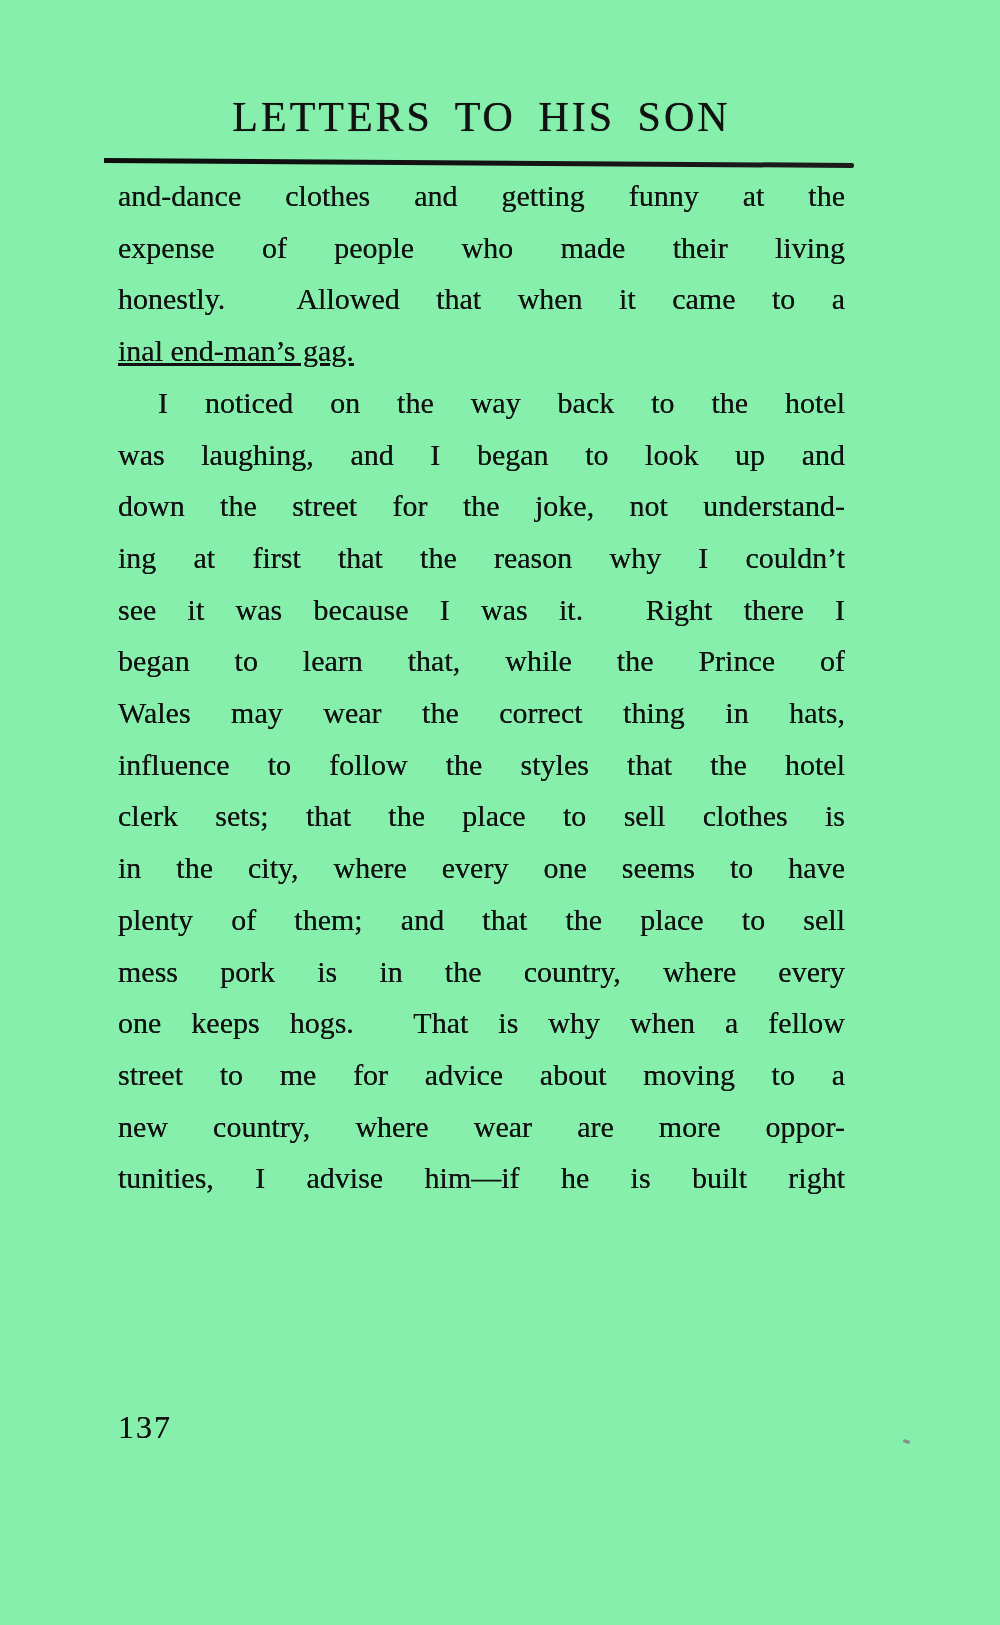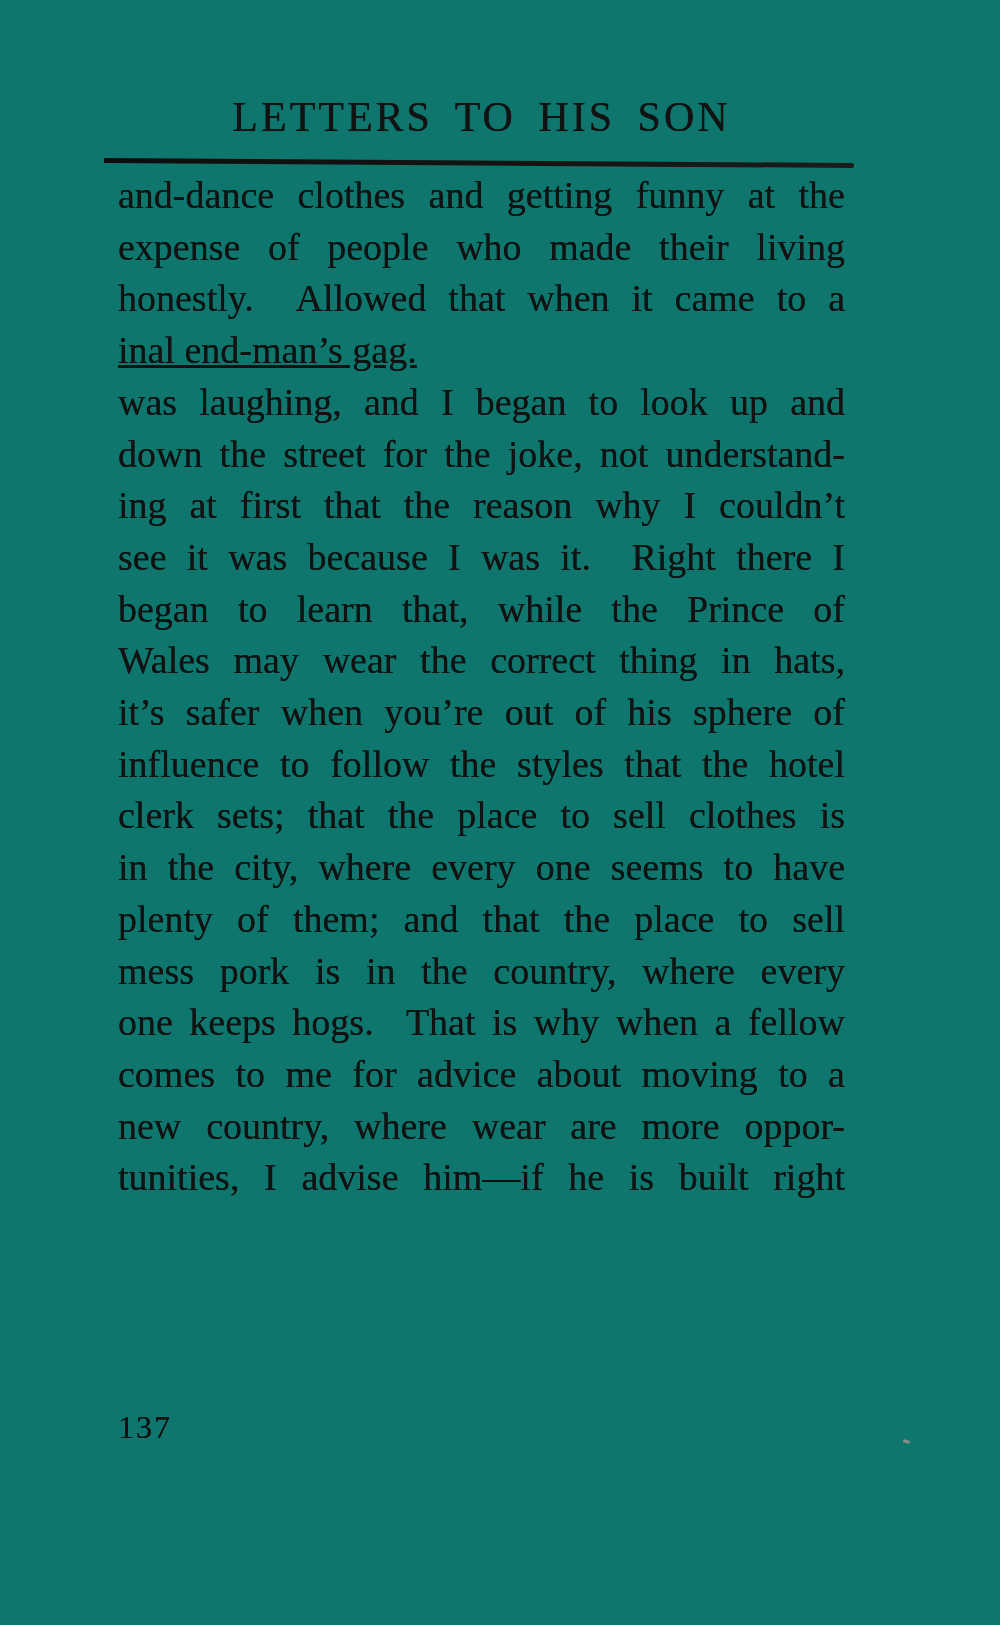--- a/index.html
+++ b/index.html
@@ -11,21 +11,21 @@
     height: 1625px;
     background: #ffffff;
     position: relative;
     font-family: "Liberation Serif", serif;
     color: #121212;
     overflow: hidden;
   }
   .page {
     position: absolute;
     inset: 0;
-    background: #0f766e;
+    background: #86efac;
   }
   .running-head {
     position: absolute;
     top: 96px;
     left: 118px;
     width: 727px;
     text-align: center;
     font-size: 42px;
     line-height: 1;
     letter-spacing: 3px;
@@ -43,21 +43,21 @@
     background: linear-gradient(to right, #0d0d0d 0%, #141414 60%, #1c1c1c 100%);
     transform: rotate(0.38deg);
     transform-origin: left center;
     border-radius: 0 2px 2px 0;
   }
   .text-block {
     position: absolute;
     top: 170px;
     left: 118px;
     width: 727px;
-    font-size: 38px;
+    font-size: 30px;
     line-height: 51.7px;
     text-shadow: 0 0 0.6px rgba(0,0,0,0.8);
   }
   .line {
     text-align: justify;
     text-align-last: justify;
     white-space: normal;
   }
   .line.no-stretch {
     text-align-last: left;
@@ -95,34 +95,34 @@
 
   <div class="running-head">LETTERS TO HIS SON</div>
 
   <div class="head-rule"></div>
 
   <div class="text-block">
       <div class="line">and-dance clothes and getting funny at the</div>
       <div class="line">expense of people who made their living</div>
       <div class="line">honestly.&nbsp; Allowed that when it came to a</div>
       <div class="line no-stretch">inal end-man’s gag.</div>
+      <div class="line indent">I noticed on the way back to the hotel</div>
       <div class="line">was laughing, and I began to look up and</div>
       <div class="line">down the street for the joke, not understand-</div>
       <div class="line">ing at first that the reason why I couldn’t</div>
       <div class="line">see it was because I was it.&nbsp; Right there I</div>
       <div class="line">began to learn that, while the Prince of</div>
       <div class="line">Wales may wear the correct thing in hats,</div>
-      <div class="line">it’s safer when you’re out of his sphere of</div>
       <div class="line">influence to follow the styles that the hotel</div>
       <div class="line">clerk sets; that the place to sell clothes is</div>
       <div class="line">in the city, where every one seems to have</div>
       <div class="line">plenty of them; and that the place to sell</div>
       <div class="line">mess pork is in the country, where every</div>
       <div class="line">one keeps hogs.&nbsp; That is why when a fellow</div>
-      <div class="line">comes to me for advice about moving to a</div>
+      <div class="line">street to me for advice about moving to a</div>
       <div class="line">new country, where wear are more oppor-</div>
       <div class="line">tunities, I advise him—if he is built right</div>
     </div>
 
   <div class="folio">137</div>
 
   <div class="speck"></div>
 
 </div>
 

